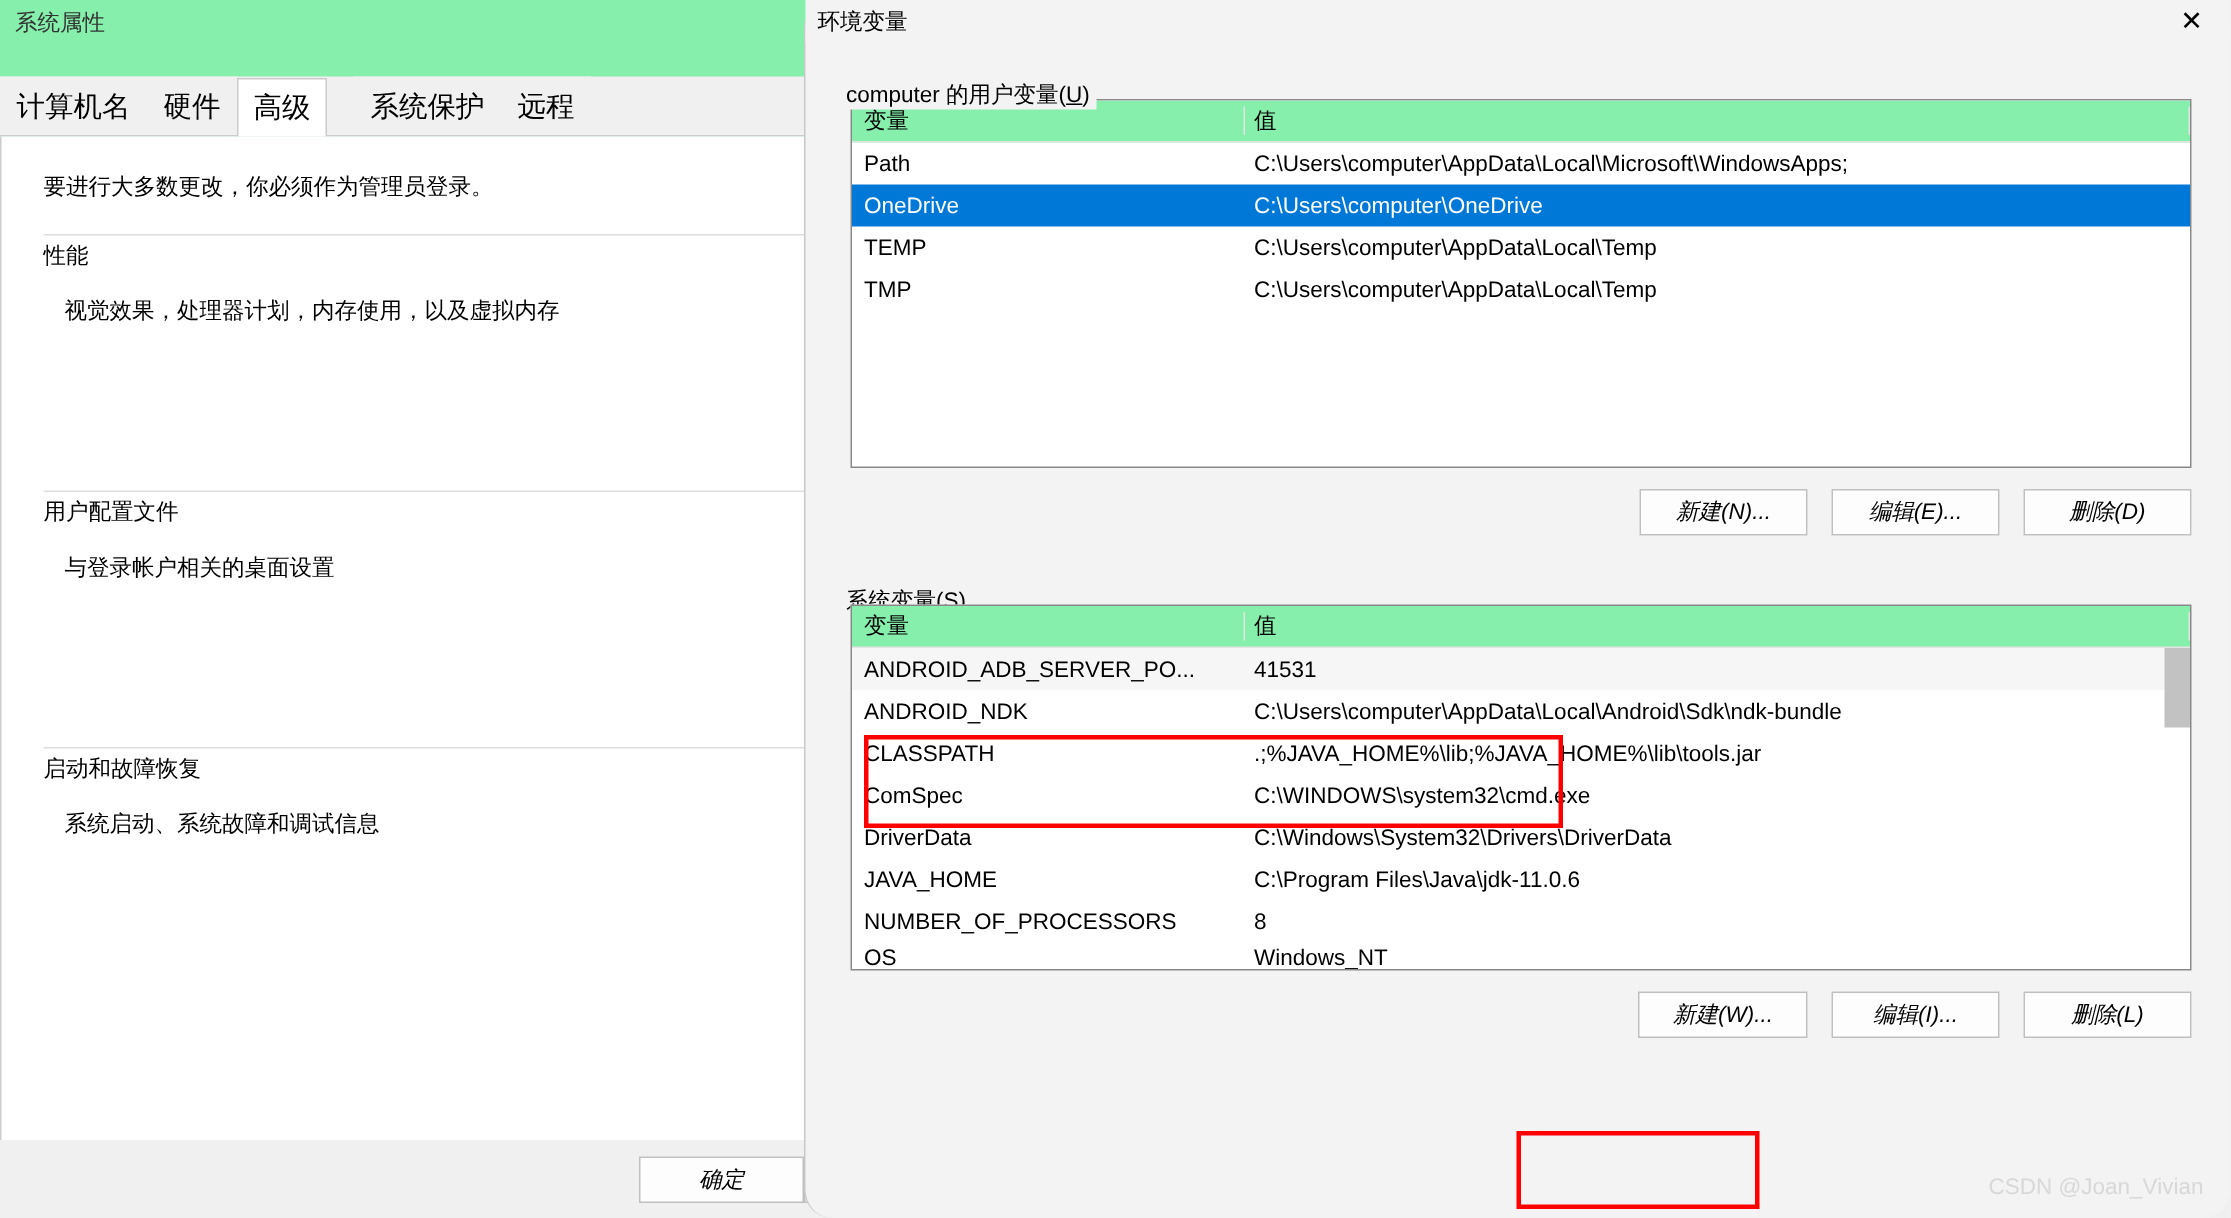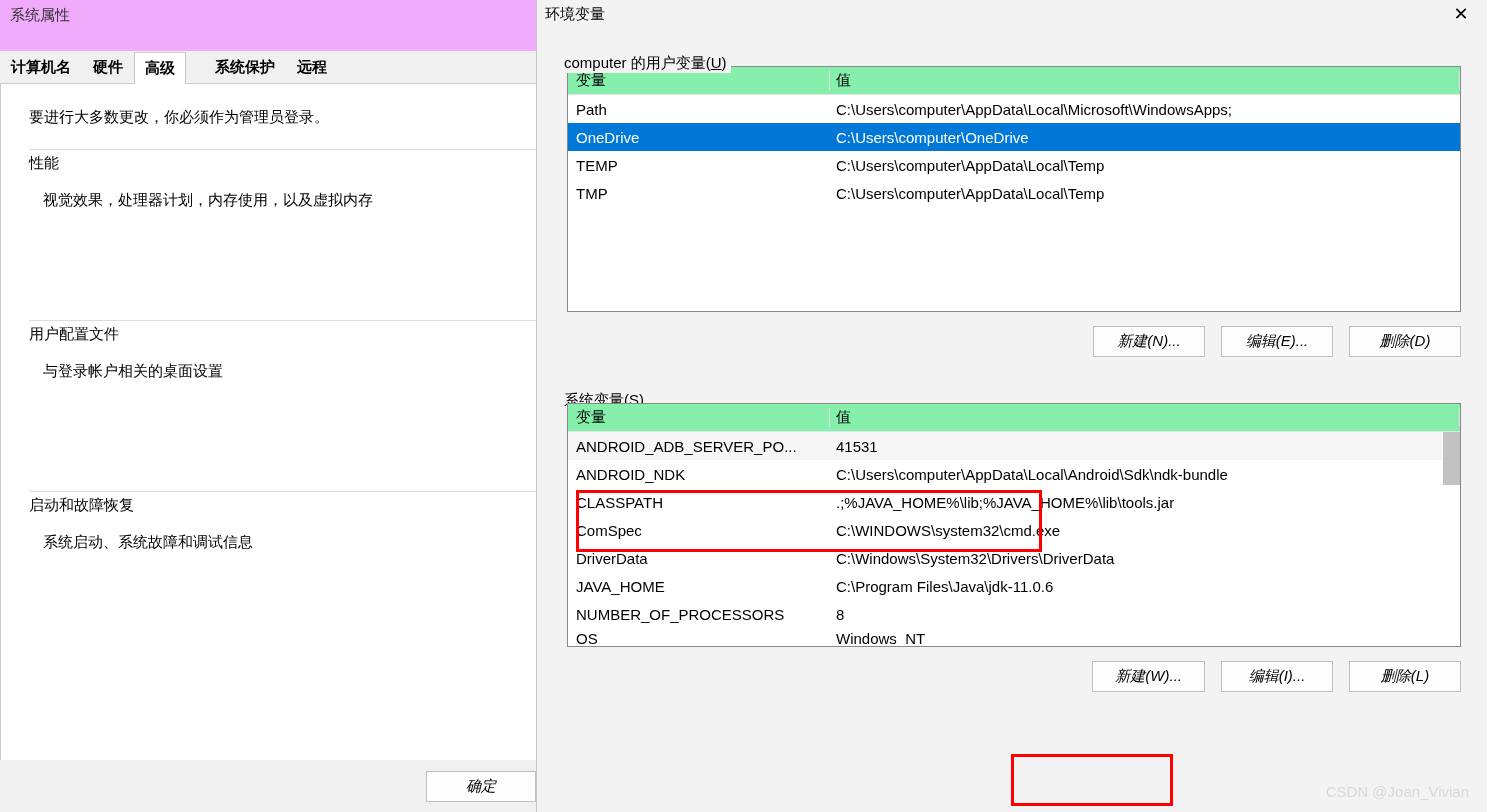--- a/index.html
+++ b/index.html
@@ -12,43 +12,42 @@
     overflow: hidden;
     position: relative;
     color: #000;
   }
 
   
   .sysprop {
     position: absolute;
     left: 0; top: 0;
     width: 616px; height: 812px;
-    background: #f0abfc;
+    background: #86efac;
   }
   .sysprop-title {
     padding: 6px 10px;
     font-size: 15px;
     color: #333;
   }
   .tabs {
     display: flex;
     align-items: flex-end;
     margin-top: 20px;
     border-bottom: 1px solid #ccc;
     background: #f0f0f0;
   }
   .tab {
     padding: 6px 10px;
-    font-size: 15px;
+    font-size: 19px;
     border: 1px solid transparent;
     border-bottom: none;
     background: #f0f0f0;
     cursor: default;
     position: relative;
-    font-weight: bold;
   }
   .tab.active {
     background: #fff;
     border-color: #ccc;
     top: 1px;
   }
   .tab-gap { width: 18px; }
   .tab-body {
     background: #fff;
     height: 690px;
@@ -112,20 +111,21 @@
     white-space: nowrap;
   }
 
   
   .env {
     position: absolute;
     left: 536px; top: 0;
     width: 951px; height: 812px;
     background: #f3f3f3;
     border-left: 1px solid #c8c8c8;
+    border-radius: 19px;
   }
   .env-titlebar {
     height: 28px;
     padding: 4px 8px;
     font-size: 15px;
     display: flex;
     justify-content: space-between;
     align-items: center;
     background: #f3f3f3;
   }

